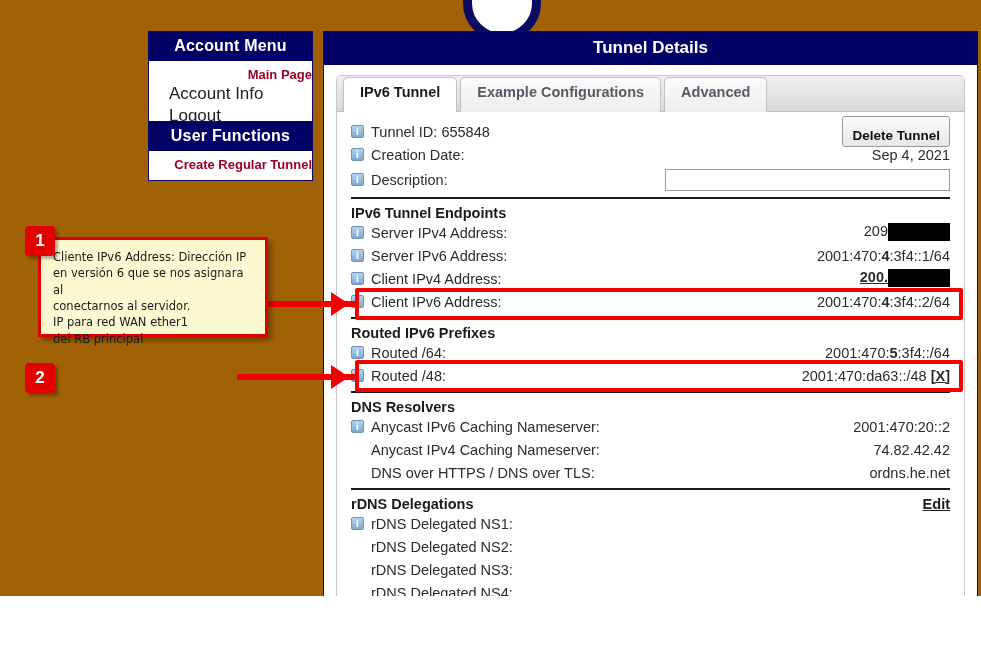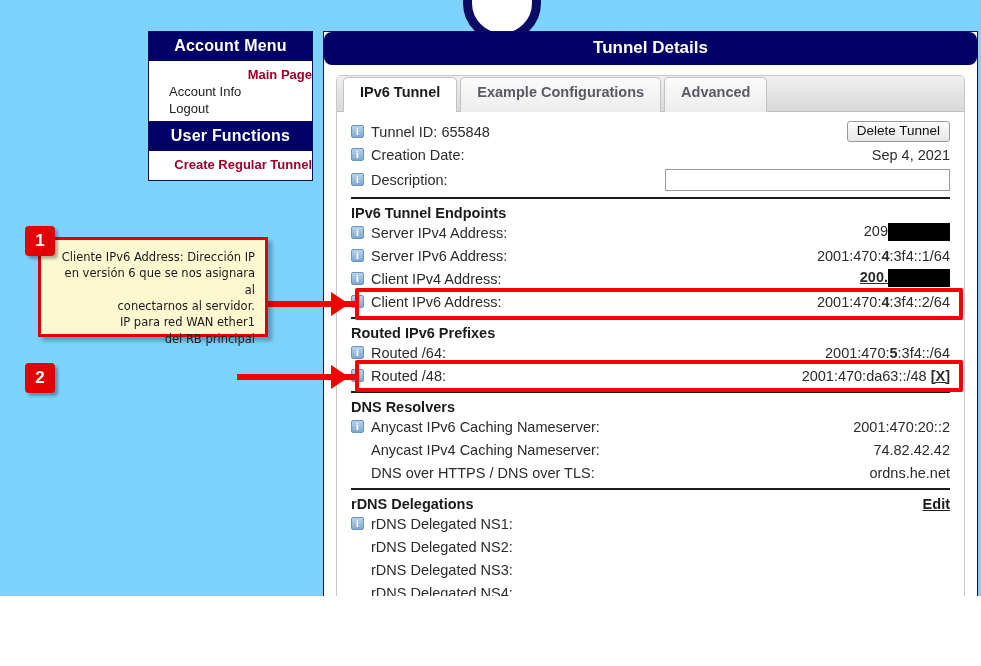--- a/index.html
+++ b/index.html
@@ -6,21 +6,21 @@
   html, body {
     margin: 0; padding: 0;
     background: #ffffff;
     font-family: "Liberation Sans", sans-serif;
   }
   #page {
     position: relative;
     width: 981px;
     height: 596px;
     overflow: hidden;
-    background: #7dd3fc;
+    background: #a16207;
   }
 
   
   #logo-ring {
     position: absolute;
     left: 463px; top: -36px;
     width: 78px; height: 78px;
     border-radius: 50%;
     border: 9px solid #0b0b63;
     background: #ffffff;
@@ -49,21 +49,21 @@
     font-weight: bold;
     font-size: 13px;
     text-decoration: none;
     padding: 1px 0 1px 8px;
     white-space: nowrap;
     text-align: right;
   }
   .side-sub {
     display: block;
     color: #222222;
-    font-size: 13px;
+    font-size: 17px;
     padding: 1px 0 1px 20px;
     text-decoration: none;
     white-space: nowrap;
   }
 
   #account-menu { left: 148px; top: 31px; }
   #user-functions { left: 148px; top: 121px; }
 
   
   #tunnel-panel {
@@ -73,21 +73,20 @@
     border: 1px solid #0b0b63;
     background: #ffffff;
   }
   #panel-head {
     background: #010067;
     color: #ffffff;
     font-weight: bold;
     font-size: 17px;
     text-align: center;
     padding: 6px 0 7px 0;
-    border-radius: 8px;
   }
   #panel-inner {
     margin: 10px 12px 10px 12px;
     border: 1px solid #c9c9c9;
     border-radius: 5px;
     background: #ffffff;
     height: 573px;
     position: relative;
   }
 
@@ -185,24 +184,25 @@
     padding-left: 44px;
   }
 
   .btn {
     margin-left: auto;
     font-size: 13.5px;
     color: #101010;
     background: linear-gradient(#fcfcfc, #e6e6e6);
     border: 1px solid #9a9a9a;
     border-radius: 3px;
-    padding: 1px 9px 2px 9px;
+    padding: 11px 9px 2px 9px;
     line-height: 1.25;
     box-shadow: 0 1px 0 rgba(255,255,255,.8) inset;
     white-space: nowrap;
+    font-weight: bold;
   }
   .txtinput {
     margin-left: auto;
     width: 285px; height: 22px;
     border: 1px solid #9a9a9a;
     background: #ffffff;
   }
 
   
   .hl {
@@ -238,21 +238,21 @@
     background: #fcf9d0;
     border: 3px solid #e00000;
     box-shadow: 4px 4px 4px rgba(0,0,0,.28);
     font-family: "DejaVu Sans", sans-serif;
     font-size: 11.5px;
     color: #1a1a1a;
     line-height: 1.42;
     padding: 9px 10px 9px 12px;
     z-index: 5;
   }
-  #callout-1 { left: 38px; top: 237px; width: 230px; height: 100px; text-align: right; }
+  #callout-1 { left: 38px; top: 237px; width: 230px; height: 100px; }
   #callout-2 { left: 43px; top: 363px; width: 200px; height: 133px; }
   .callout p { margin: 0; }
   .callout .gap { height: 10px; }
 
   .badge {
     position: absolute;
     width: 30px; height: 30px;
     background: #e30000;
     color: #ffffff;
     font-family: "Liberation Sans", sans-serif;

